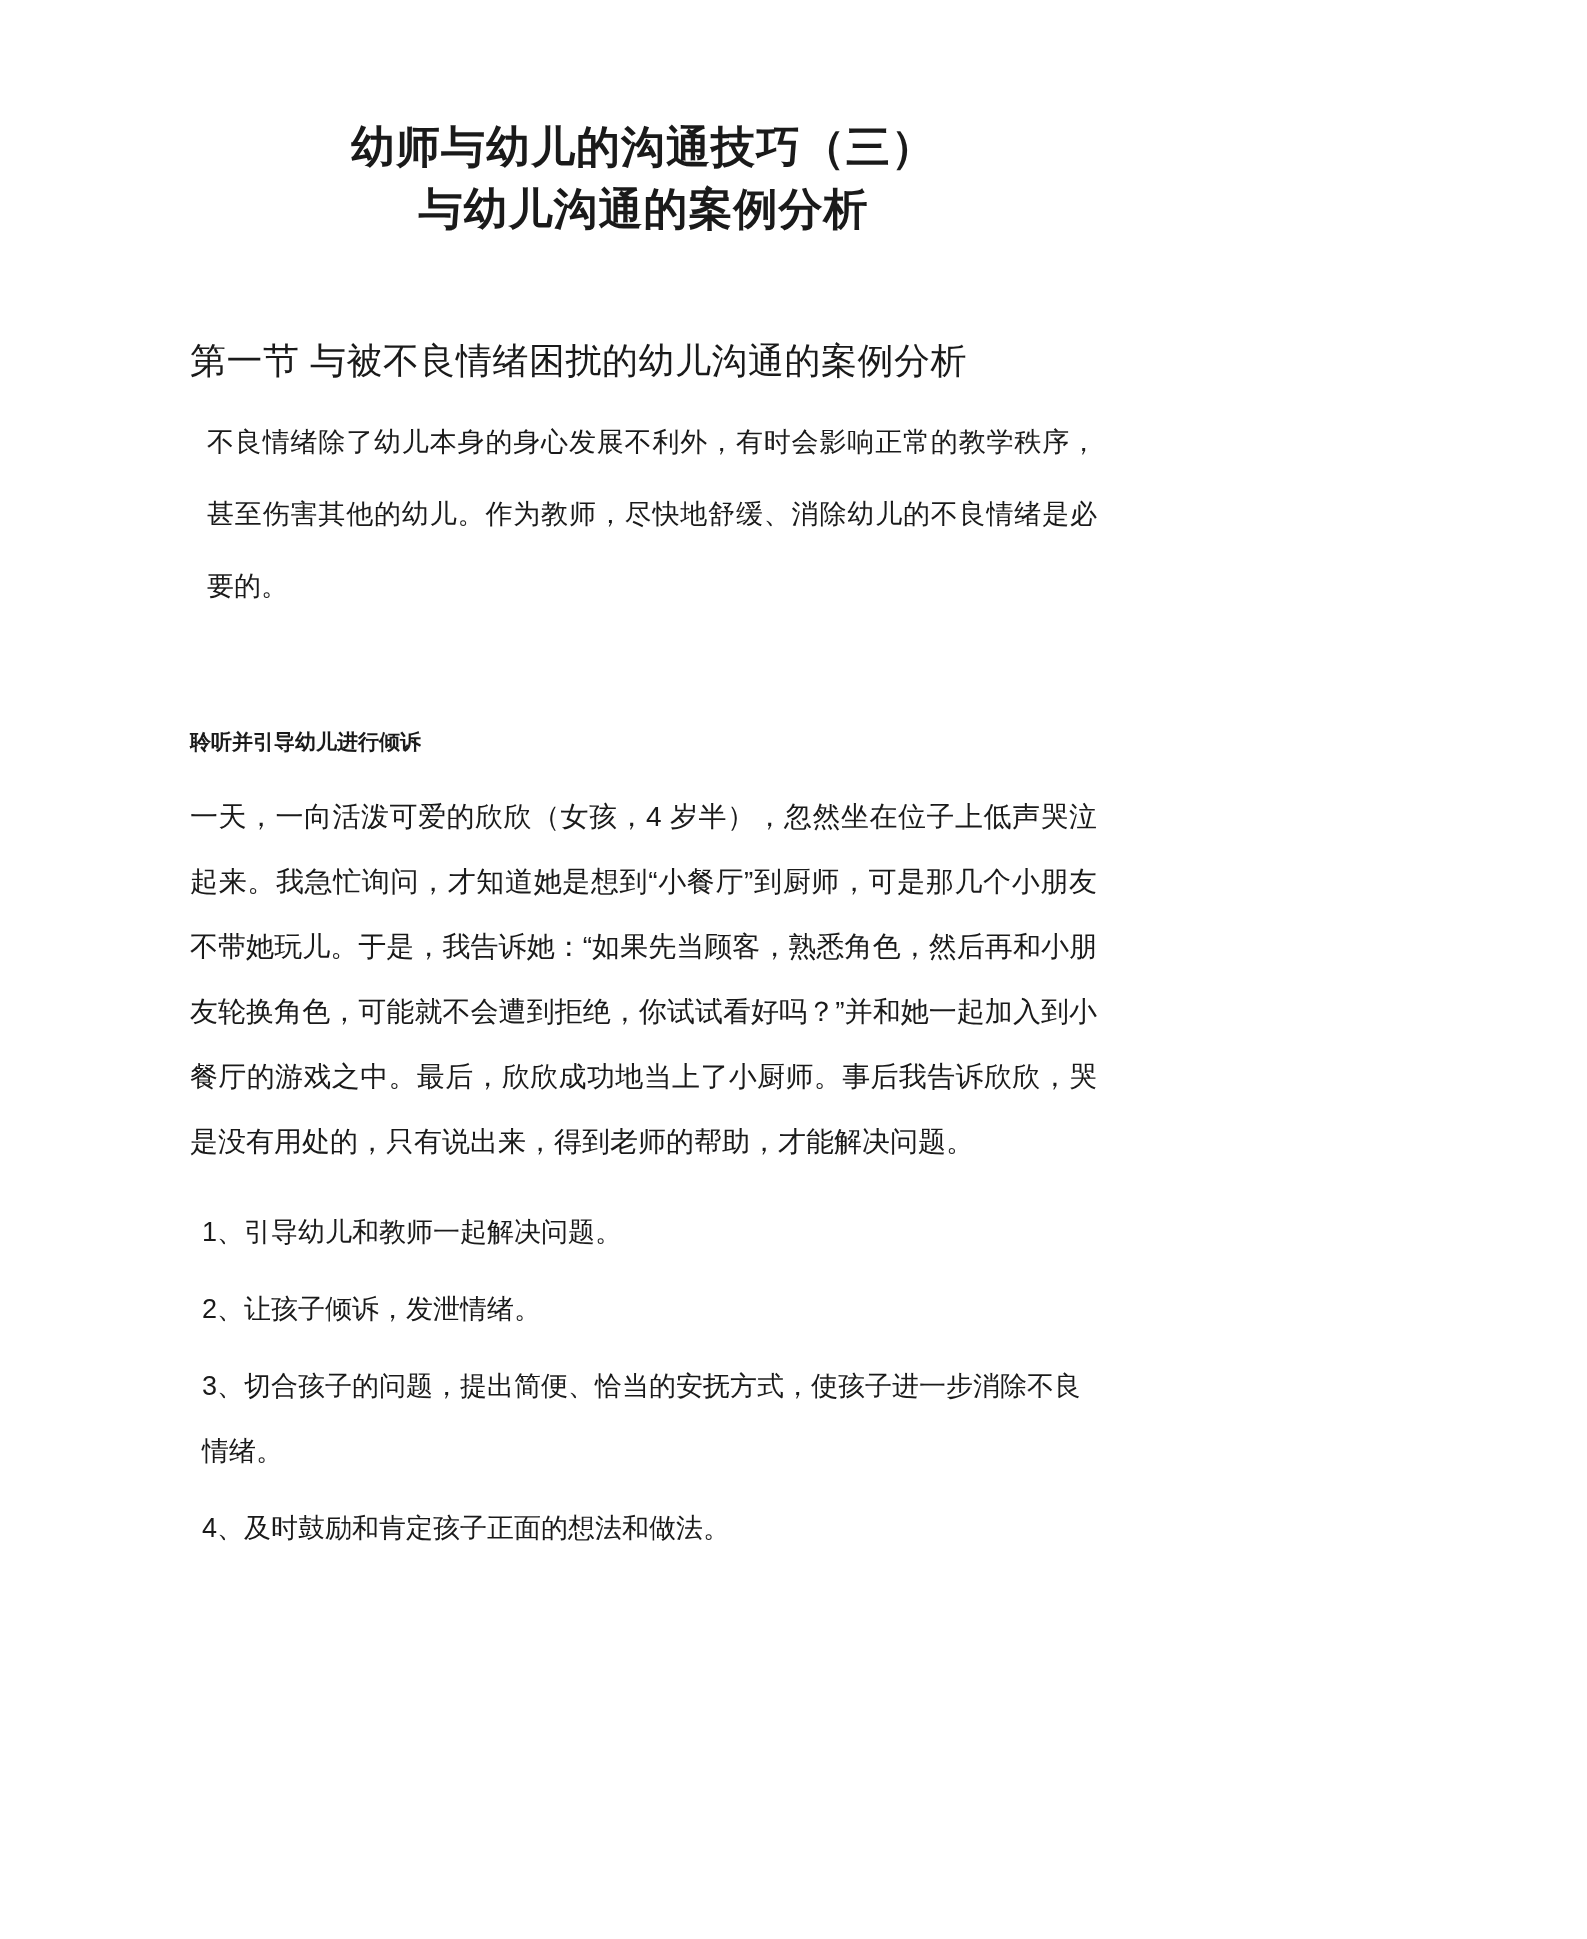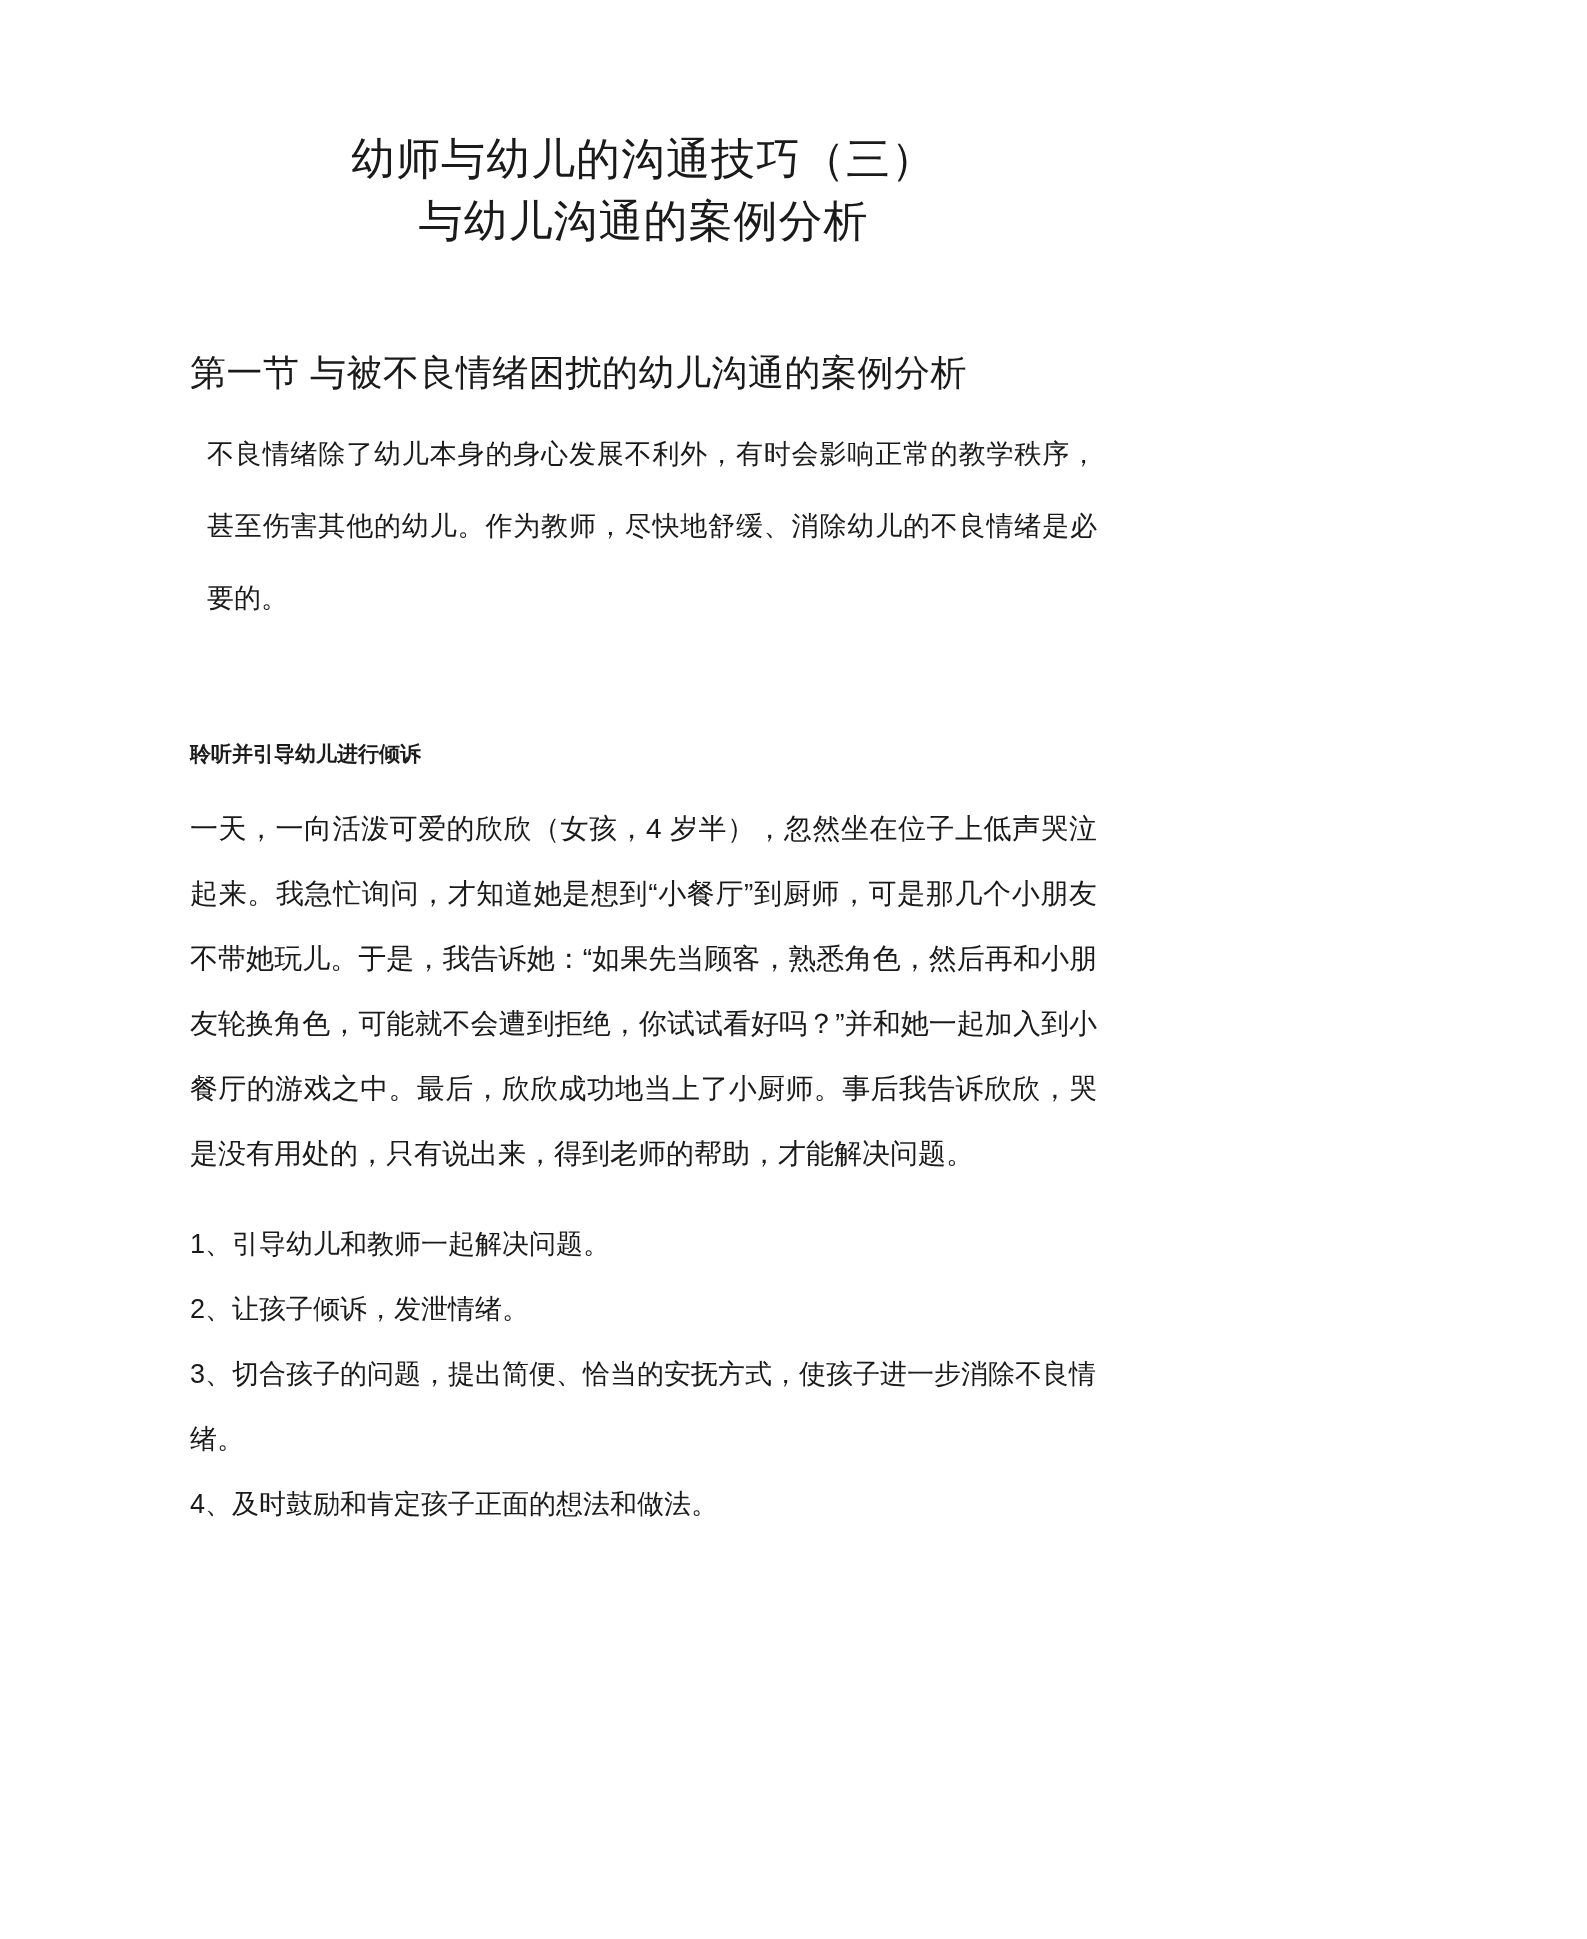--- a/index.html
+++ b/index.html
@@ -14,24 +14,24 @@
       box-sizing: border-box;
       background: #ffffff;
       color: #1a1a1a;
       font-family: "Liberation Sans", "DejaVu Sans", sans-serif;
       padding: 112px 490px 0 190px; 
       overflow: hidden;
     }
     .doc-title {
       text-align: center;
       font-size: 44px;
-      font-weight: 400;
+      font-weight: 700;
       line-height: 62px;
       letter-spacing: 1px;
-      margin: 16px;
+      margin: 4px;
     }
     .section-heading {
       font-size: 36px;
       font-weight: 400;
       line-height: 46px;
       margin: 98px 0 0 0;
       letter-spacing: 0.5px;
       white-space: nowrap;
     }
     .intro-paragraph {
@@ -53,21 +53,21 @@
       margin: 24px 0 0 0;
       text-align: justify;
       text-justify: inter-ideograph;
     }
     .tips-list {
       margin: 26px 0 0 0;
     }
     .tips-item {
       font-size: 27px;
       line-height: 65px;
-      margin: 0;
+      margin: 12px;
       text-align: left;
     }
   </style>
 </head>
 <body>
 
 <div class="page">
 
   <h1 class="doc-title">
     <div>幼师与幼儿的沟通技巧（三）</div>

